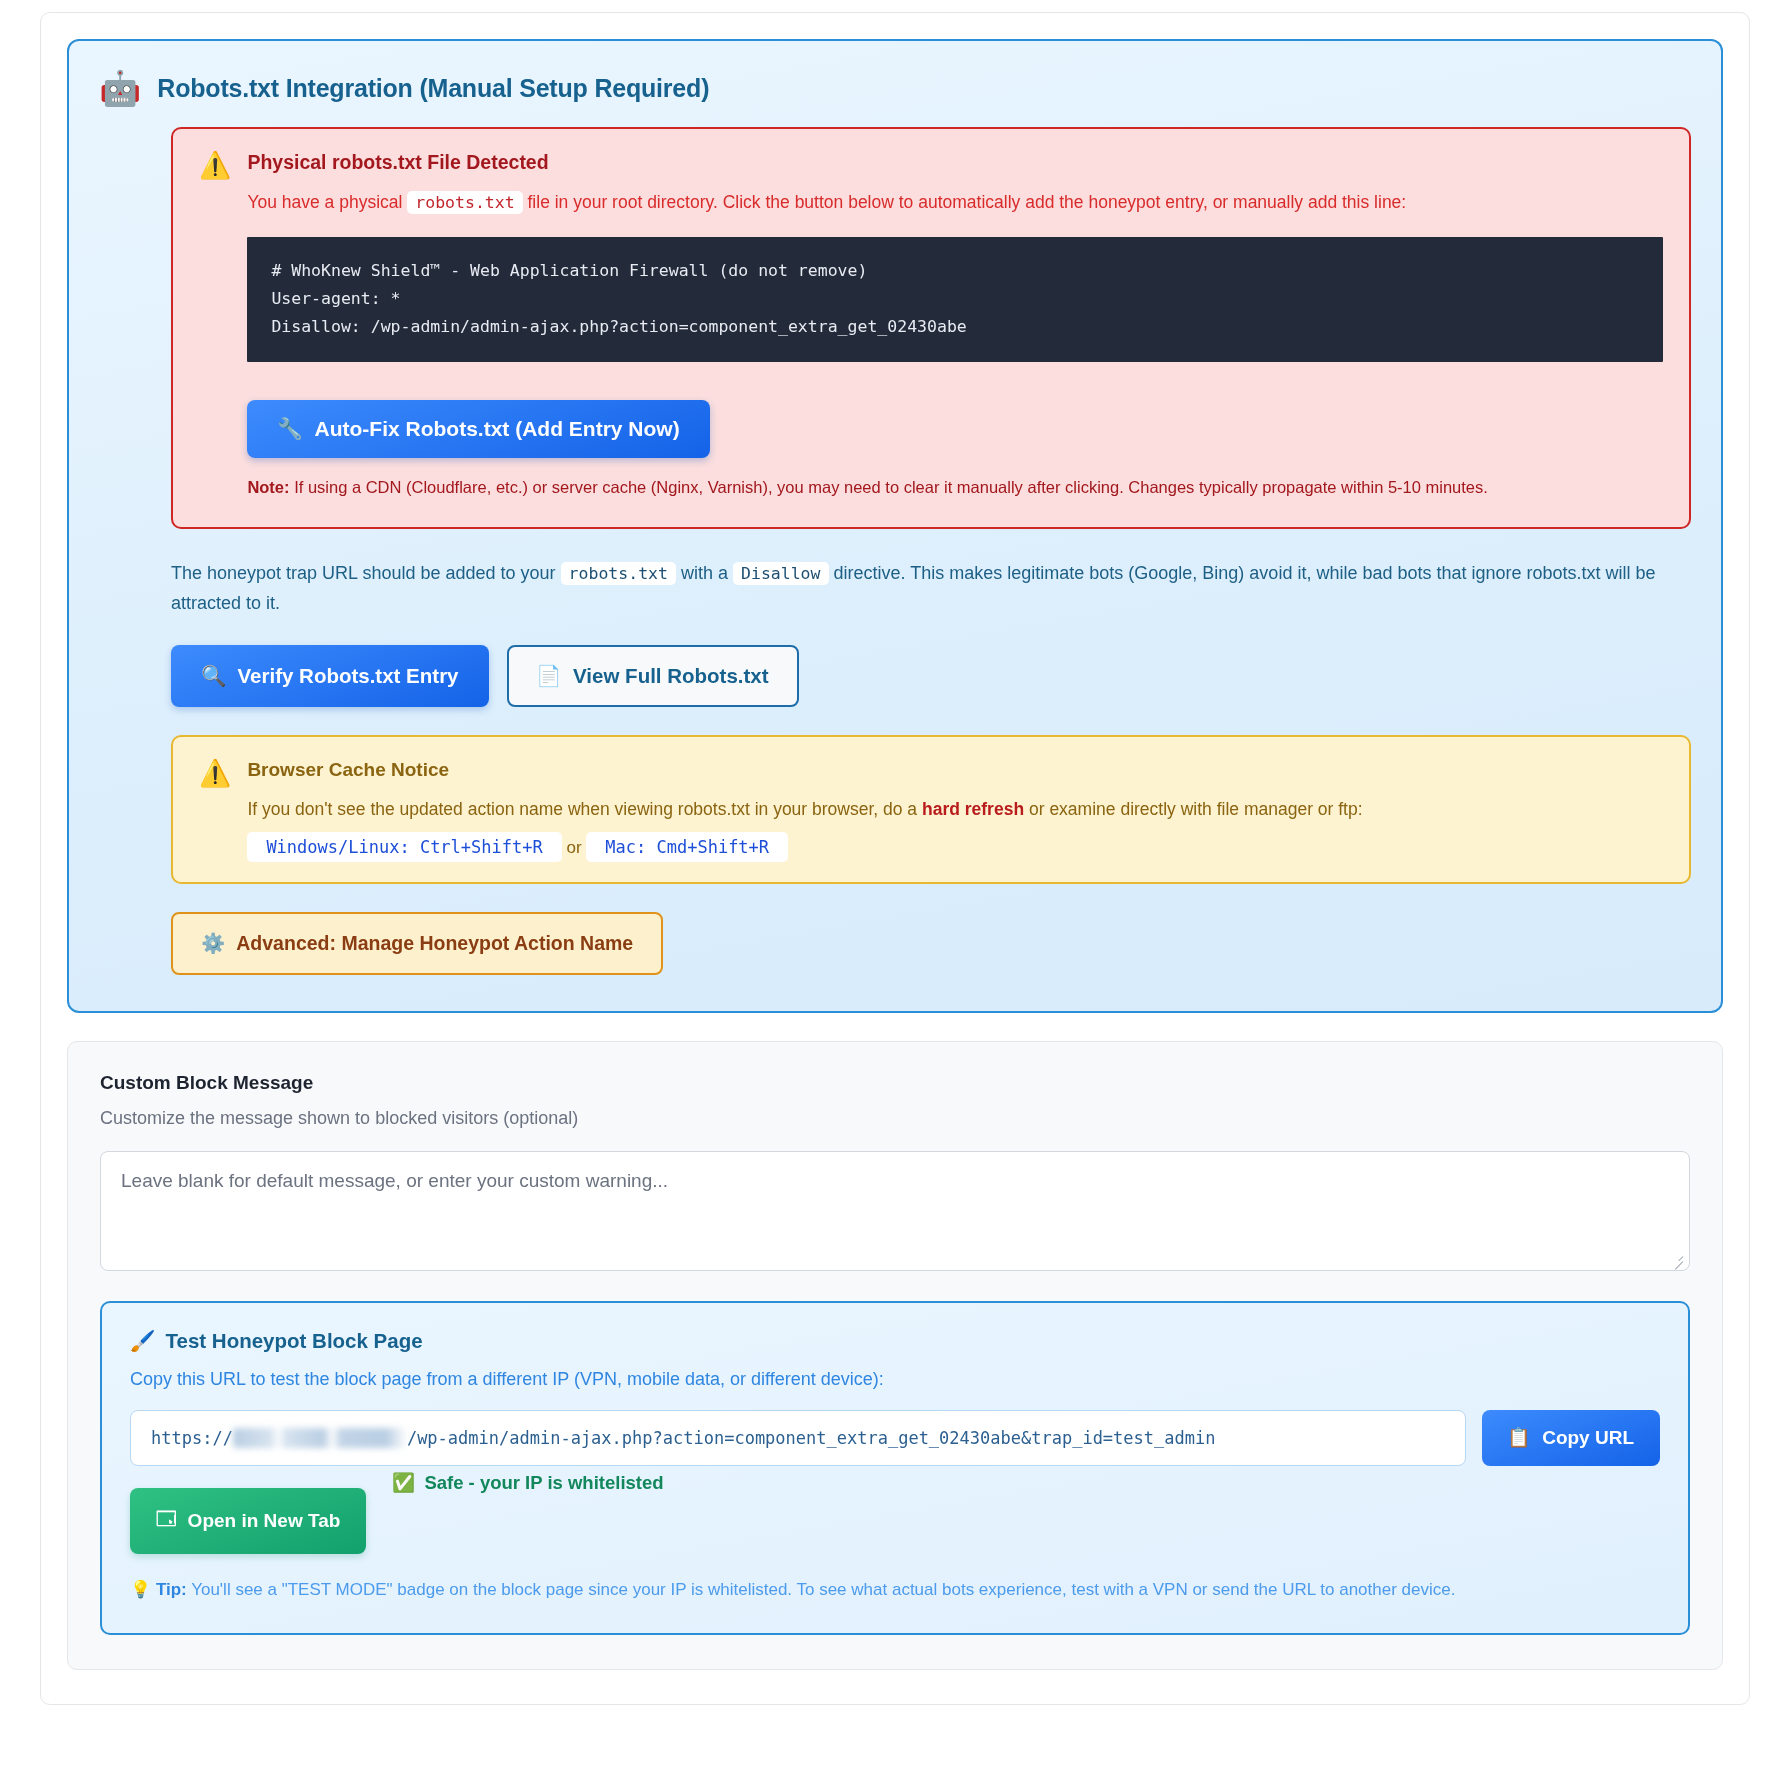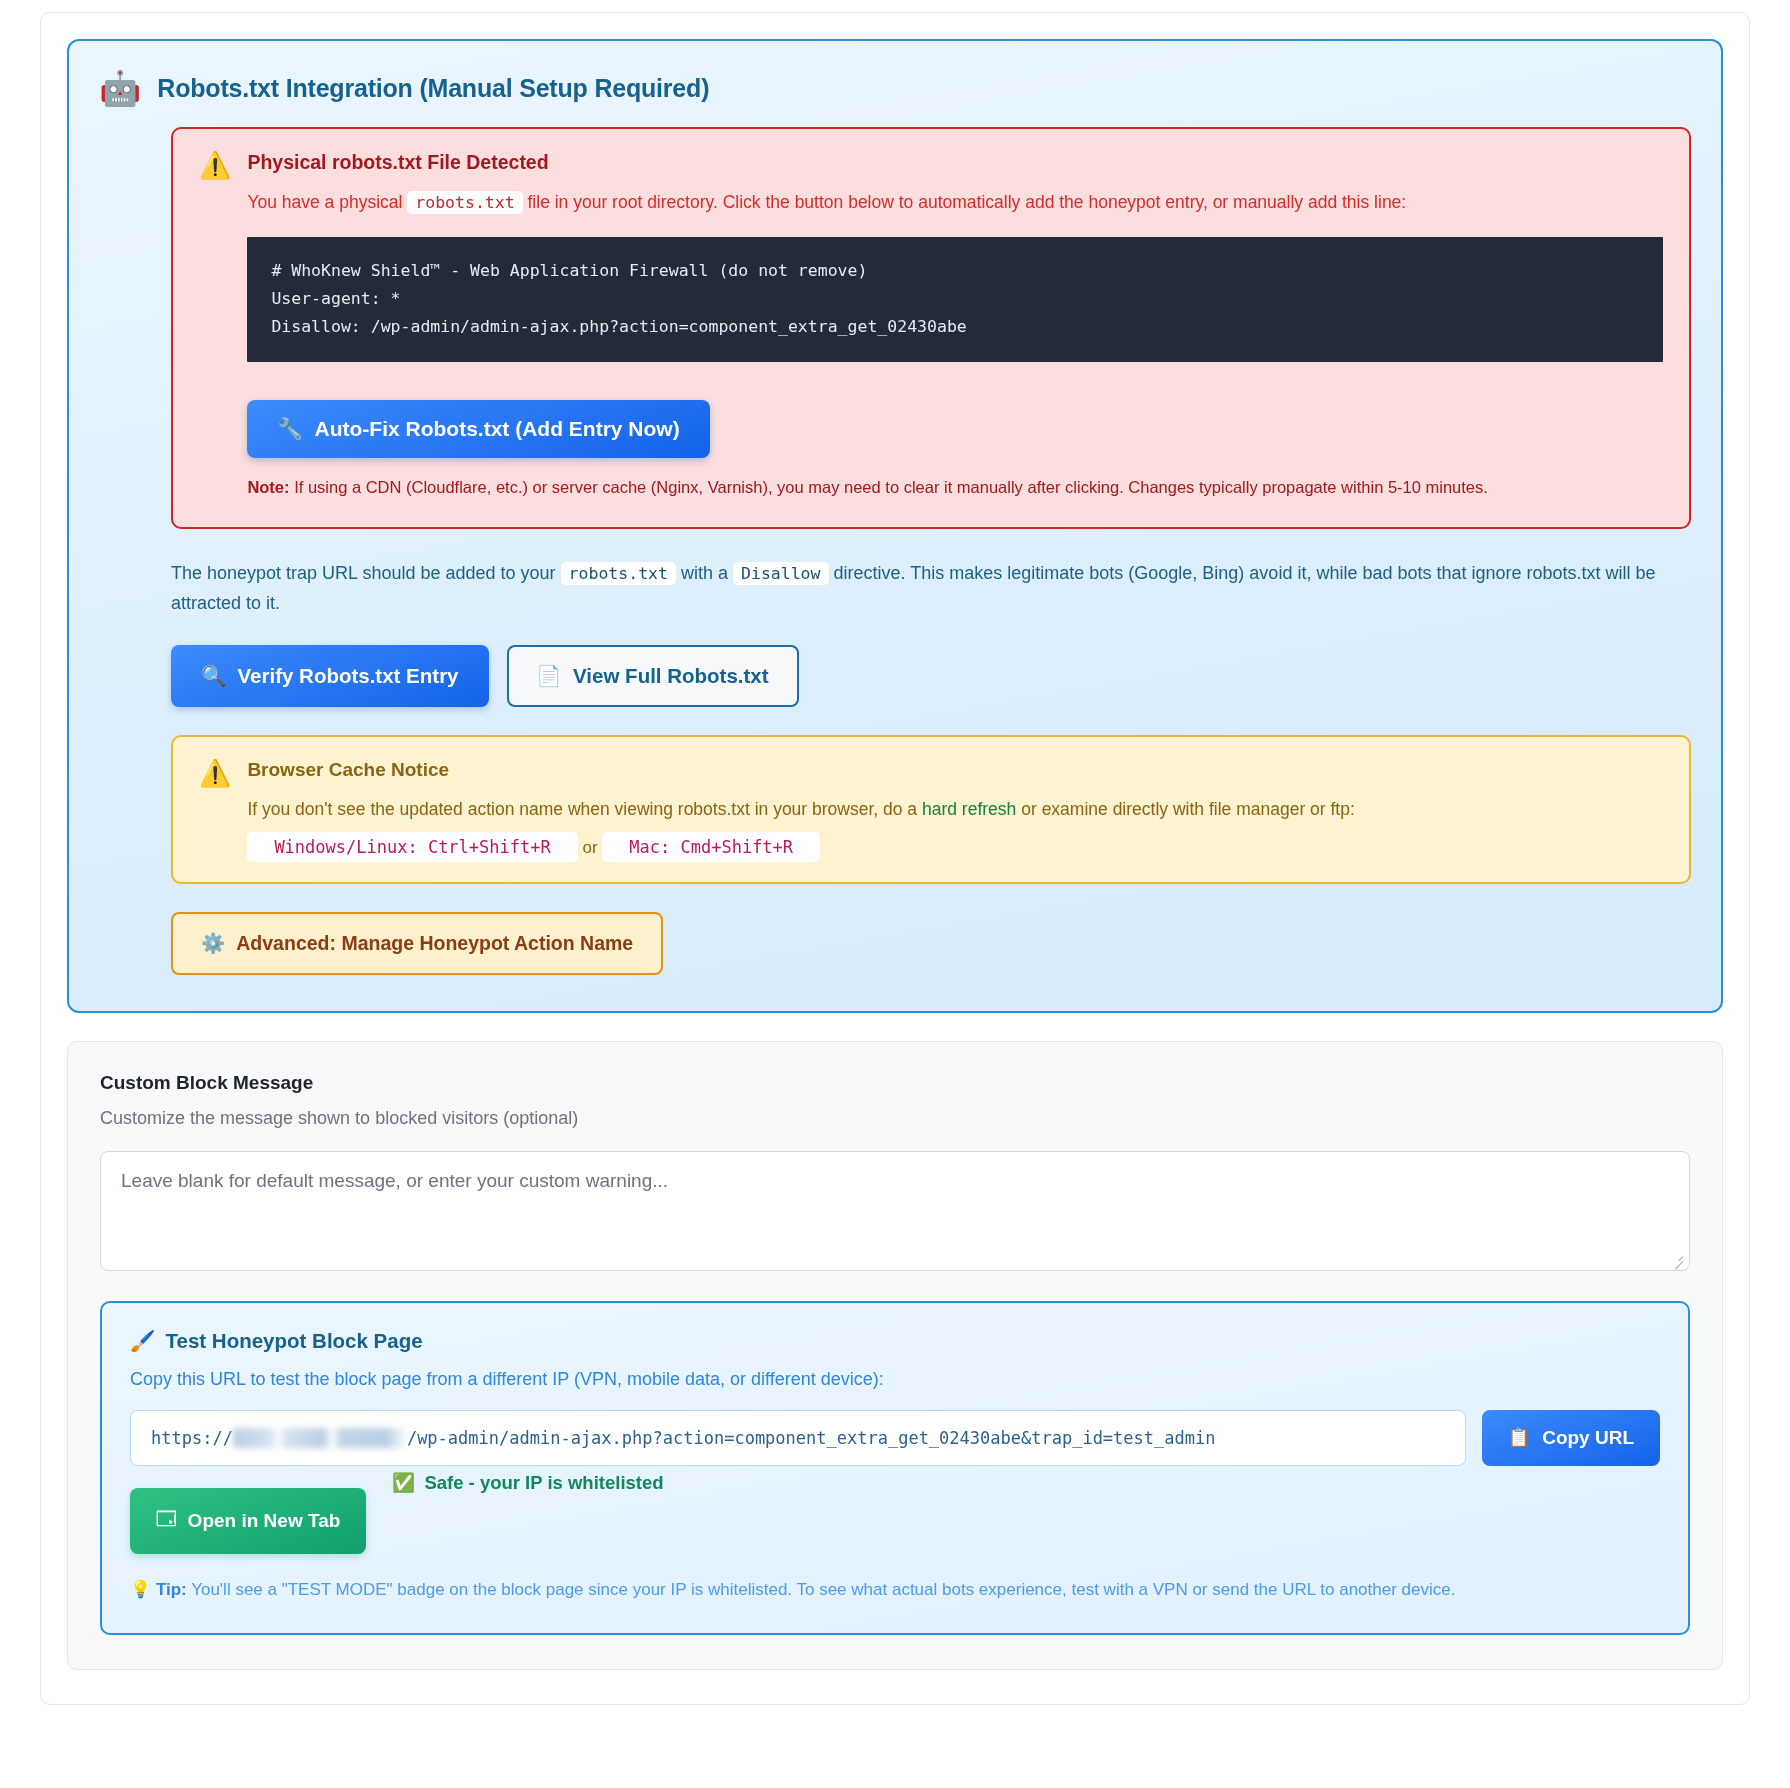--- a/index.html
+++ b/index.html
@@ -157,29 +157,29 @@
     color: #8a6410;
     font-weight: bold;
     font-size: 19px;
     margin-bottom: 14px;
   }
   .alert-yellow-text {
     color: #8a6410;
     font-size: 17.5px;
     line-height: 1.6;
   }
-  .alert-yellow-text b { font-weight: normal; color: #15803d; }
+  .alert-yellow-text b { font-weight: bold; color: #b91c1c; }
   .kbd-row { margin-top: 14px; color: #8a6410; font-size: 17px; }
   code.kbd {
     font-family: "DejaVu Sans Mono", monospace;
     background: #ffffff;
     border-radius: 5px;
-    padding: 5px 27px;
+    padding: 5px 19px;
     font-size: 17px;
-    color: #be185d;
+    color: #1d4ed8;
   }
 
   .btn-advanced {
     margin-left: 72px;
     background: #fdf0cd;
     border: 2px solid #e0931a;
     color: #8a3d12;
     font-size: 19.5px;
     padding: 18px 28px;
   }

